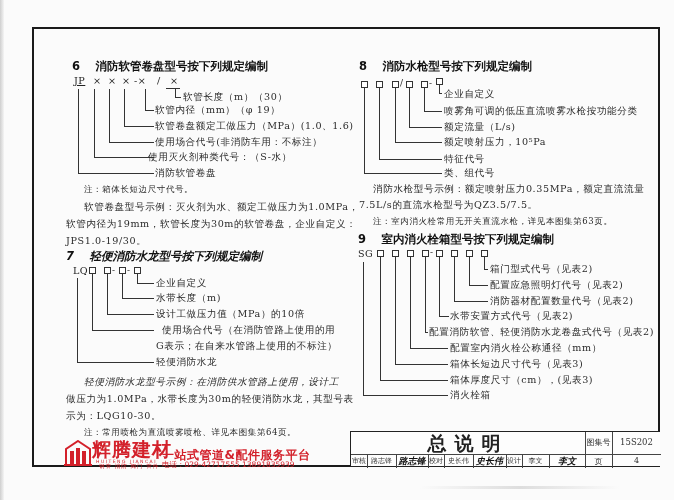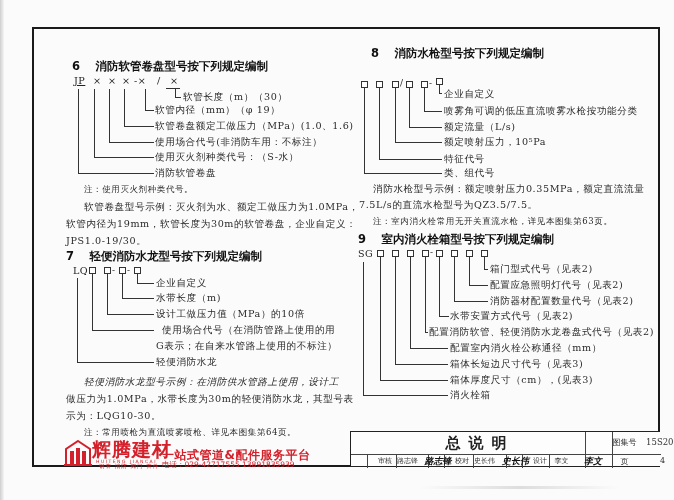--- a/index.html
+++ b/index.html
@@ -14,22 +14,22 @@
   .left-shadow { position:absolute; left:0; top:0; width:4px; height:500px; background:linear-gradient(to right,#cfcfcf,#f5f5f5); }
   .abs { position:absolute; white-space:nowrap; }
   .h { font-family:"DejaVu Sans", sans-serif; font-weight:bold; font-size:11.5px; color:#111; }
   .t { font-size:9.6px; color:#2a2a2a; letter-spacing:0.6px; }
   .code { font-family:"DejaVu Serif", serif; font-size:9.6px; color:#222; letter-spacing:0.5px; }
   .ln { position:absolute; background:#333; }
   .box { position:absolute; width:7px; height:7px; border:1px solid #333; box-sizing:border-box; background:#fff; }
   .sym { position:absolute; font-size:9px; color:#333; }
   
   .tb { position:absolute; left:350px; top:431px; width:310px; height:36px; border:1px solid #222; border-right:none; box-sizing:border-box; background:#fdfdfd; }
-  .tb-title { position:absolute; left:12px; top:0; width:234px; height:22px; font-family:"DejaVu Sans", sans-serif; font-size:15px; font-weight:bold; text-align:center; line-height:22px; letter-spacing:8px; color:#222; }
-  .tb-cell { position:absolute; font-size:8px; text-align:center; color:#333; box-sizing:border-box;margin-left:26px; }
+  .tb-title { position:absolute; left:0; top:0; width:234px; height:22px; font-family:"DejaVu Sans", sans-serif; font-size:19px; font-weight:bold; text-align:center; line-height:22px; letter-spacing:8px; color:#222; }
+  .tb-cell { position:absolute; font-size:8px; text-align:center; color:#333; box-sizing:border-box; }
   .vline { position:absolute; width:1px; background:#444; }
   .hline { position:absolute; height:1px; background:#444; }
   .sig { font-family:"DejaVu Serif", serif; font-style:italic; font-weight:bold; font-size:9px; color:#111; }
   
   .wm-logo { position:absolute; left:64px; top:440px; width:28px; height:26px; }
   .wm-brand { position:absolute; left:92px; top:437px; font-family:"DejaVu Sans", sans-serif; font-weight:bold; font-size:19px; color:#d3202a; letter-spacing:1px; }
   .wm-pinyin { position:absolute; left:96px; top:459px; font-family:"DejaVu Sans", sans-serif; font-size:4.5px; color:#d3202a; letter-spacing:1.5px; }
   .wm-sub { position:absolute; left:99px; top:463px; font-family:"DejaVu Sans", sans-serif; font-size:5.5px; color:#d3202a; letter-spacing:1px; }
   .wm-slogan { position:absolute; left:162px; top:447px; font-family:"DejaVu Sans", sans-serif; font-size:12px; font-weight:bold; color:#d3202a; letter-spacing:0.5px; }
   .wm-phone { position:absolute; left:162px; top:460px; font-family:"DejaVu Sans", sans-serif; font-size:7.5px; color:#d3202a; }
@@ -62,29 +62,29 @@
 <div class="ln" style="left:109px;top:142px;width:45px;height:1px;"></div>
 <div class="ln" style="left:94px;top:89px;width:1px;height:69px;"></div>
 <div class="ln" style="left:94px;top:157px;width:60px;height:1px;"></div>
 <div class="ln" style="left:78px;top:89px;width:1px;height:85px;"></div>
 <div class="ln" style="left:78px;top:173px;width:76px;height:1px;"></div>
 
 <div class="abs t" style="left:183px;top:91px;">软管长度（m）（30）</div>
 <div class="abs t" style="left:155px;top:104px;">软管内径（mm）（φ 19）</div>
 <div class="abs t" style="left:155px;top:120px;">软管卷盘额定工做压力（MPa）(1.0、1.6)</div>
 <div class="abs t" style="left:155px;top:136px;">使用场合代号(非消防车用：不标注）</div>
-<div class="abs t" style="left:155px;top:151px;text-align:right;">使用灭火剂种类代号：（S-水）</div>
+<div class="abs t" style="left:148px;top:151px;text-align:right;">使用灭火剂种类代号：（S-水）</div>
 <div class="abs t" style="left:155px;top:167px;">消防软管卷盘</div>
 
-<div class="abs t" style="left:84px;top:184px;font-size:8.5px;">注：使用灭火剂种类代号。</div>
+<div class="abs t" style="left:84px;top:184px;font-size:8.5px;">注：箱体长短边尺寸代号。</div>
 <div class="abs t" style="left:84px;top:201px;">软管卷盘型号示例：灭火剂为水、额定工做压力为1.0MPa，</div>
 <div class="abs t" style="left:66px;top:218px;">软管内径为19mm，软管长度为30m的软管卷盘，企业自定义：</div>
 <div class="abs t" style="left:66px;top:235px;">JPS1.0-19/30。</div>
 
-<div class="abs h" style="left:66px;top:249px;">7　 轻便消防水龙型号按下列规定编制</div>
+<div class="abs h" style="left:66px;top:249px;font-style:italic;">7　 轻便消防水龙型号按下列规定编制</div>
 <div class="abs code" style="left:73px;top:265px;">LQ</div>
 <div class="box" style="left:89px;top:267px;"></div>
 <div class="box" style="left:104px;top:267px;"></div>
 <div class="sym" style="left:112px;top:265px;">-</div>
 <div class="box" style="left:119px;top:267px;"></div>
 <div class="sym" style="left:127px;top:265px;">-</div>
 <div class="box" style="left:134px;top:267px;"></div>
 
 <div class="ln" style="left:137px;top:274px;width:1px;height:10px;"></div>
 <div class="ln" style="left:137px;top:283px;width:17px;height:1px;"></div>
@@ -102,21 +102,21 @@
 <div class="abs t" style="left:156px;top:308px;">设计工做压力值（MPa）的10倍</div>
 <div class="abs t" style="left:156px;top:324px;margin-left:6px;">使用场合代号（在消防管路上使用的用</div>
 <div class="abs t" style="left:156px;top:340px;">G表示；在自来水管路上使用的不标注）</div>
 <div class="abs t" style="left:156px;top:356px;">轻便消防水龙</div>
 
 <div class="abs t" style="left:84px;top:376px;font-style:italic;">轻便消防水龙型号示例：在消防供水管路上使用，设计工</div>
 <div class="abs t" style="left:66px;top:393px;">做压力为1.0MPa，水带长度为30m的轻便消防水龙，其型号表</div>
 <div class="abs t" style="left:66px;top:410px;">示为：LQG10-30。</div>
 <div class="abs t" style="left:84px;top:427px;font-size:8.5px;">注：常用喷枪为直流喷雾喷枪、详见本图集第64页。</div>
 
-<div class="abs h" style="left:359px;top:46px;margin-left:12px;">8　 消防水枪型号按下列规定编制</div>
+<div class="abs h" style="left:359px;top:59px;">8　 消防水枪型号按下列规定编制</div>
 <div class="box" style="left:361px;top:81px;"></div>
 <div class="box" style="left:376px;top:81px;"></div>
 <div class="box" style="left:392px;top:81px;"></div>
 <div class="sym" style="left:400px;top:78px;">/</div>
 <div class="box" style="left:406px;top:81px;"></div>
 <div class="box" style="left:421px;top:81px;"></div>
 <div class="sym" style="left:429px;top:78px;">-</div>
 <div class="box" style="left:436px;top:78px;"></div>
 
 <div class="ln" style="left:439px;top:85px;width:1px;height:9px;"></div>

